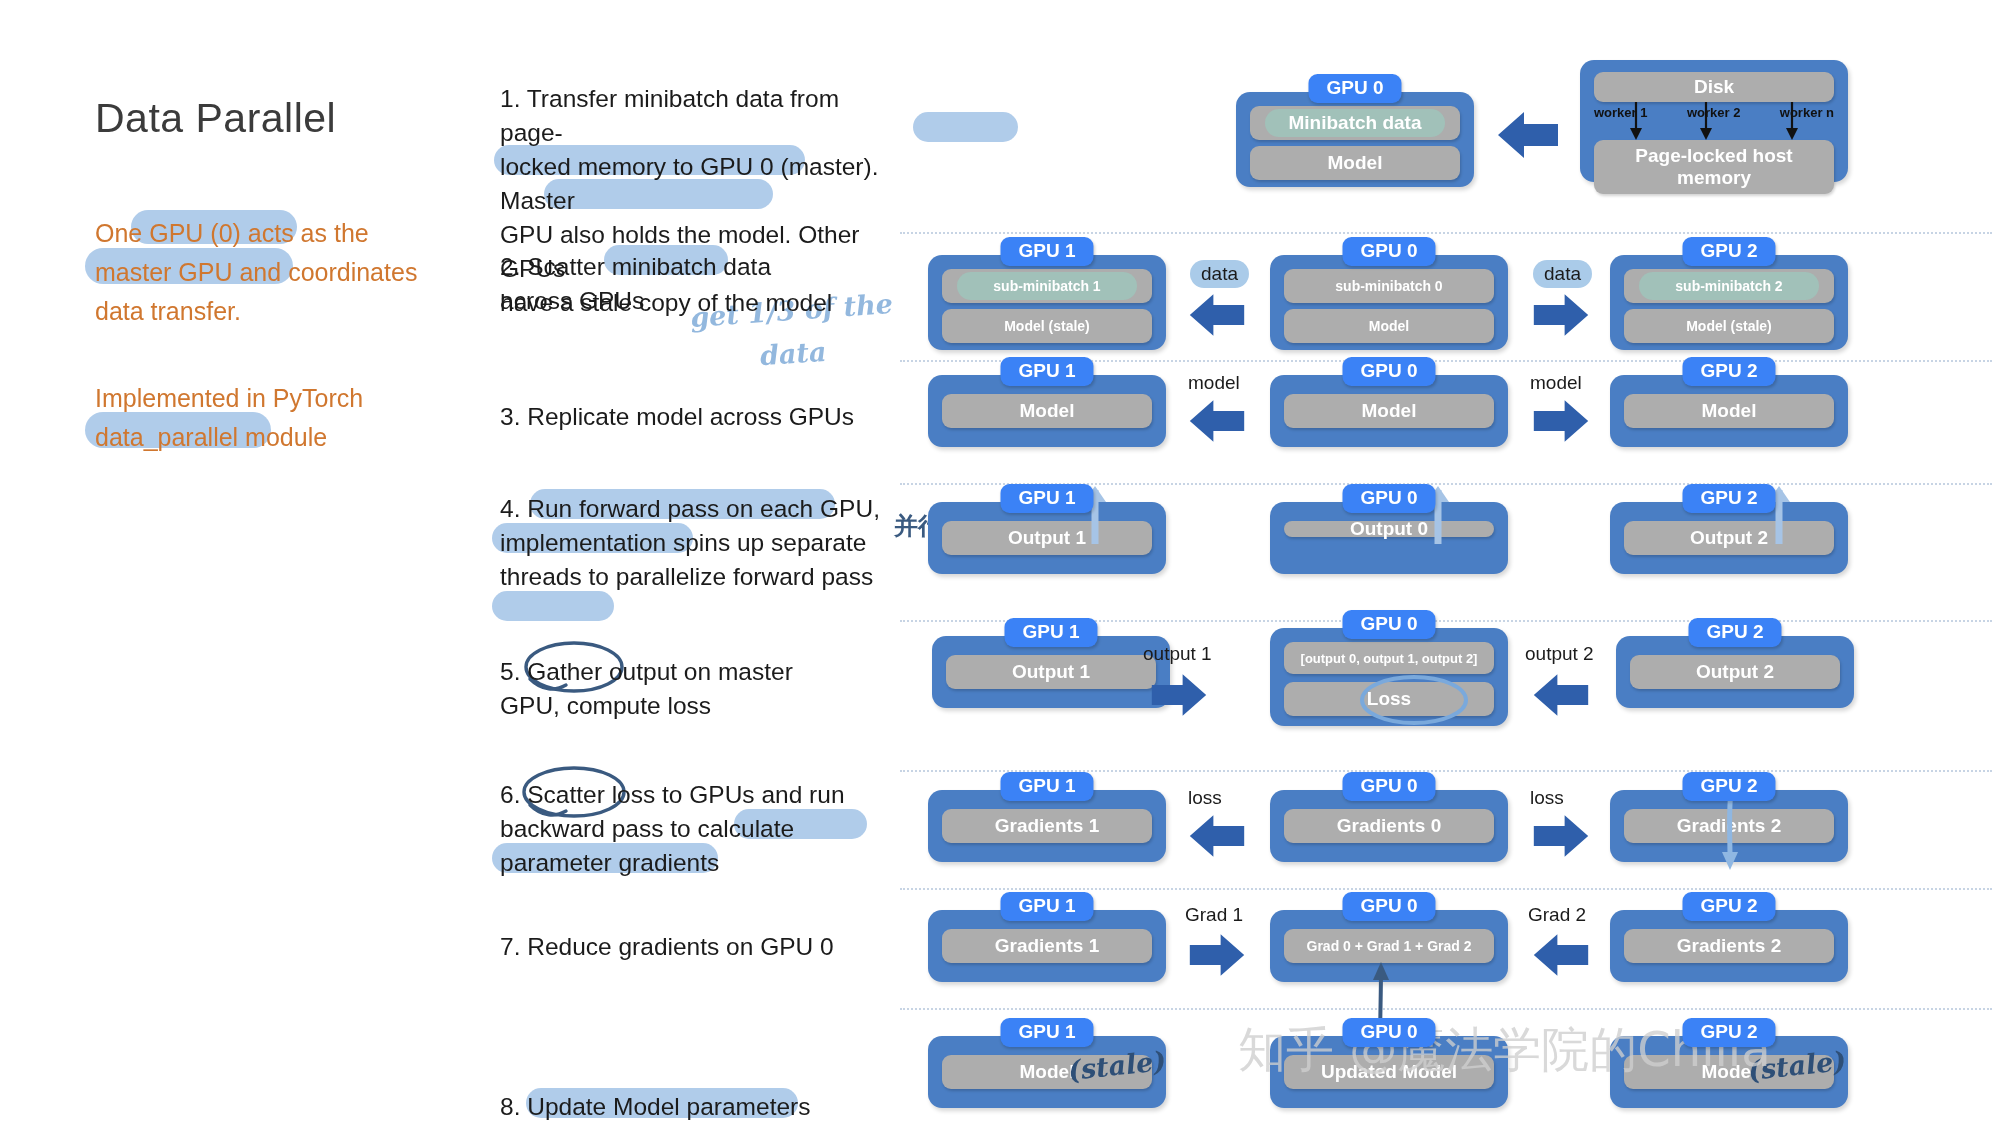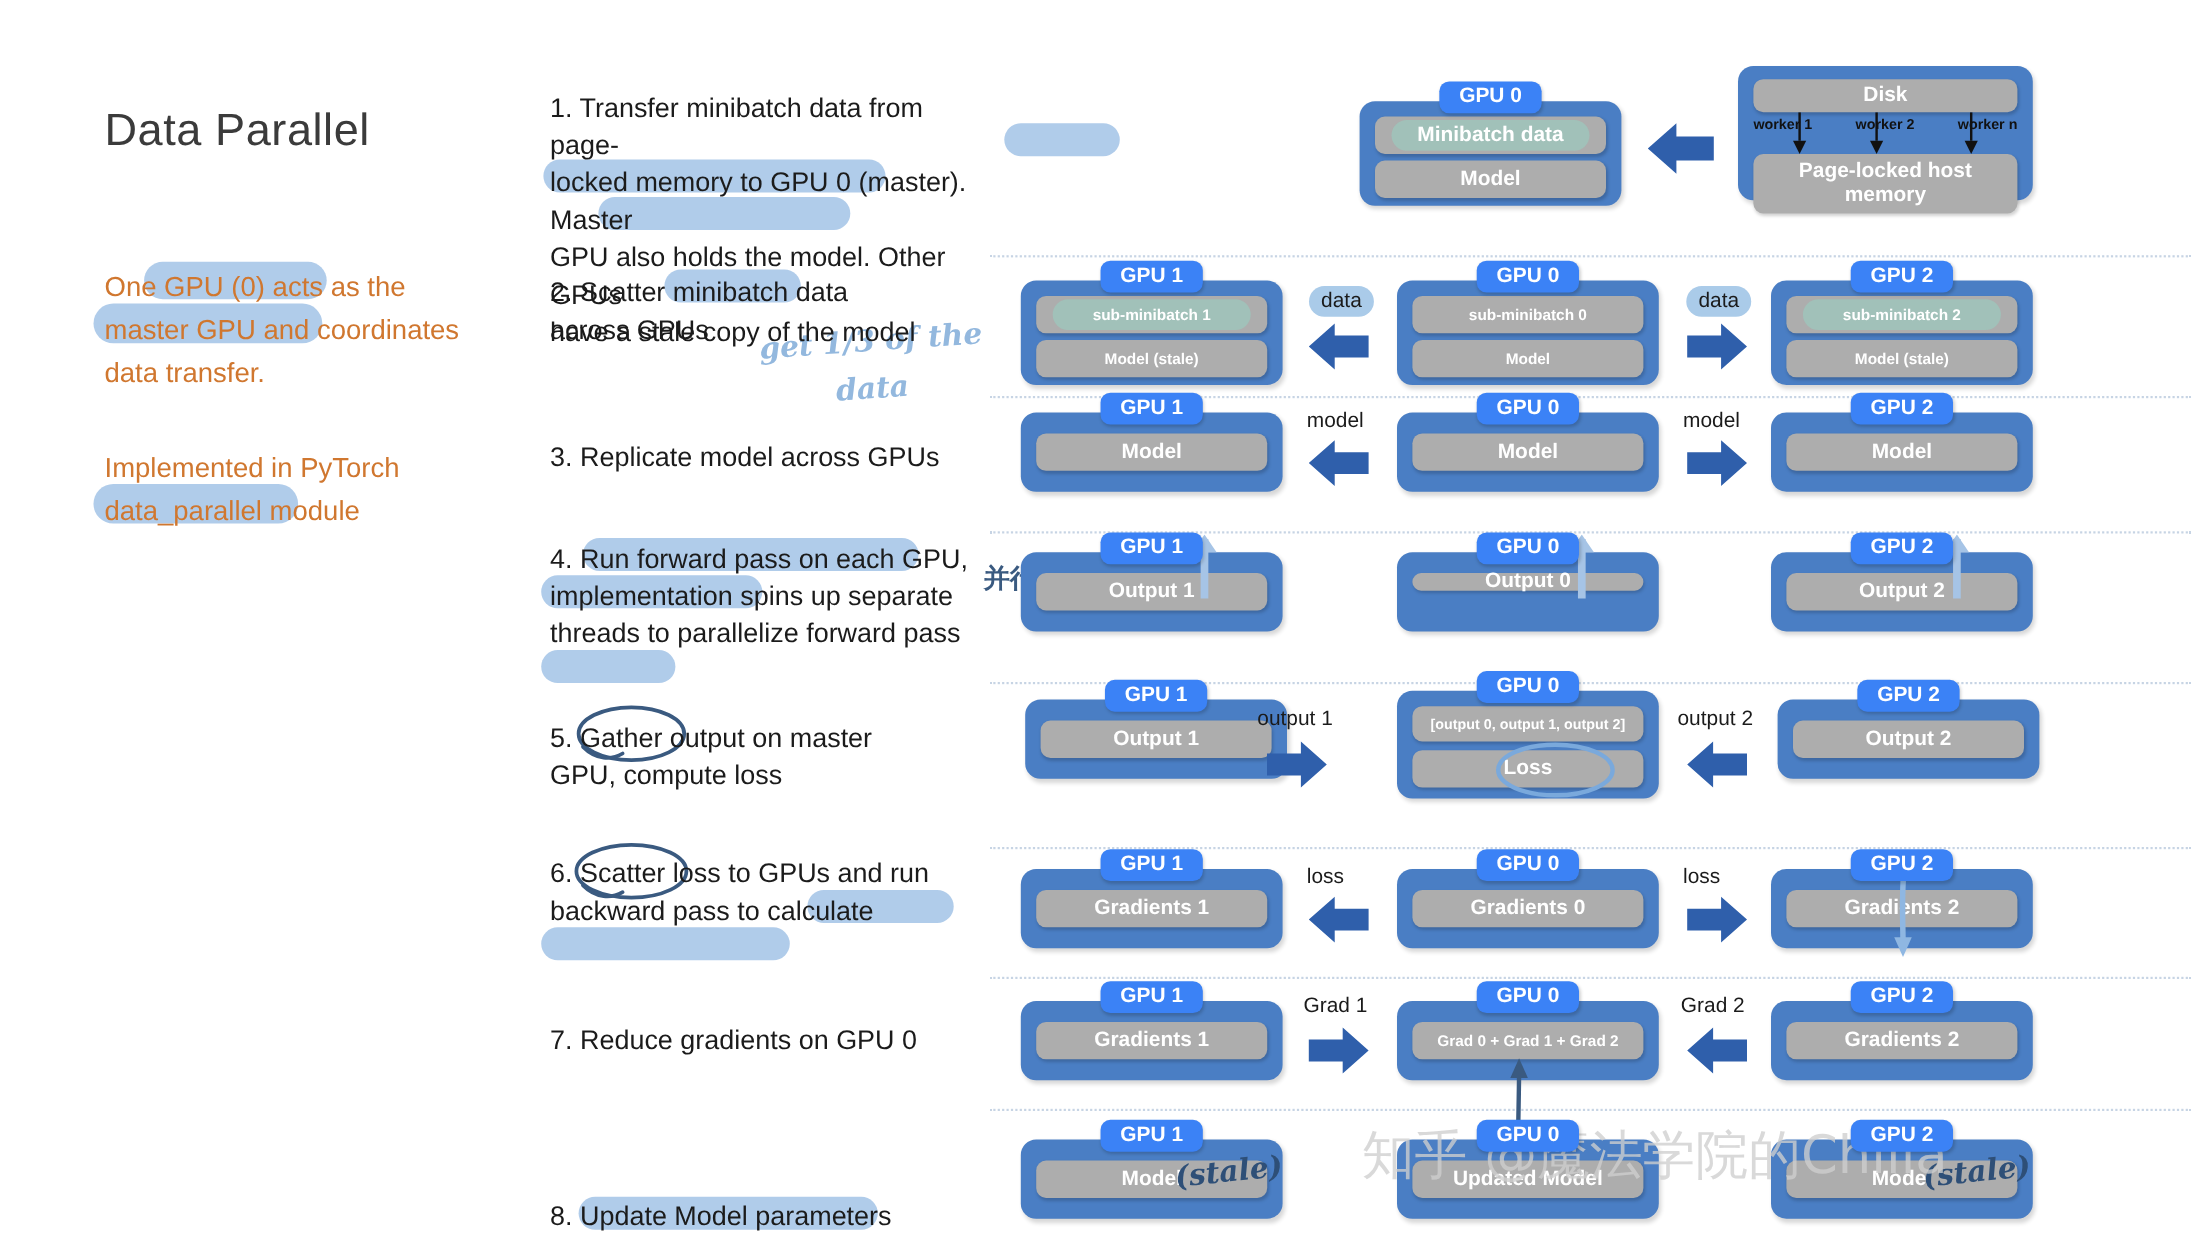--- a/index.html
+++ b/index.html
@@ -3,21 +3,21 @@
 <meta charset="utf-8">
 <style>
   * { box-sizing: border-box; margin:0; padding:0; }
   html,body { width:1992px; height:1141px; background:#ffffff; overflow:hidden; }
   body { font-family:"Liberation Sans", sans-serif; position:relative; }
 
   
   #left-col { position:absolute; left:95px; top:95px; width:400px; }
   #page-title { font-size:41px; color:#3b3b3b; font-weight:400; letter-spacing:.5px; }
   .lead { position:relative; font-size:25px; line-height:39px; color:#d0772f; }
-  #lead-1 { margin-top:100px; }
+  #lead-1 { margin-top:72px; }
   #lead-2 { margin-top:48px; }
   .hl { position:absolute; background:#a9c8e8; border-radius:22px; z-index:0; opacity:.92; }
   .lead span.tx { position:relative; z-index:1; }
 
   
   #steps { position:absolute; left:500px; top:0; width:400px; }
   .step { position:absolute; font-size:24.5px; line-height:34px; color:#1b1b1b; width:400px; }
   .step .tx { position:relative; z-index:2; }
 
   
@@ -119,20 +119,21 @@
 
   <div class="step" style="top:778px;">
     <div class="hl" style="left:234px; top:31px; width:133px; height:30px;"></div>
     <div class="hl" style="left:-8px; top:65px; width:226px; height:30px;"></div>
     <svg class="ink" style="left:14px; top:-14px;" width="125" height="58" viewBox="0 0 125 58">
       <ellipse cx="60" cy="28" rx="50" ry="24" fill="none" stroke="#3a5a80" stroke-width="3.4"></ellipse>
       <path d="M16 41 C 28 53, 42 53, 52 47" fill="none" stroke="#3a5a80" stroke-width="3.4" stroke-linecap="round"></path>
     </svg>
     <div><span class="tx">6. Scatter loss to GPUs and run</span></div>
     <div><span class="tx">backward pass to calculate</span></div>
+    <div><span class="tx">parameter gradients</span></div>
   </div>
 
   <div class="step" style="top:930px;">
     <div><span class="tx">7. Reduce gradients on GPU 0</span></div>
   </div>
 
   <div class="step" style="top:1062px;margin-top:28px;">
     <div class="hl" style="left:26px; top:-2px; width:272px; height:30px;"></div>
     <div><span class="tx">8. Update Model parameters</span></div>
   </div>

